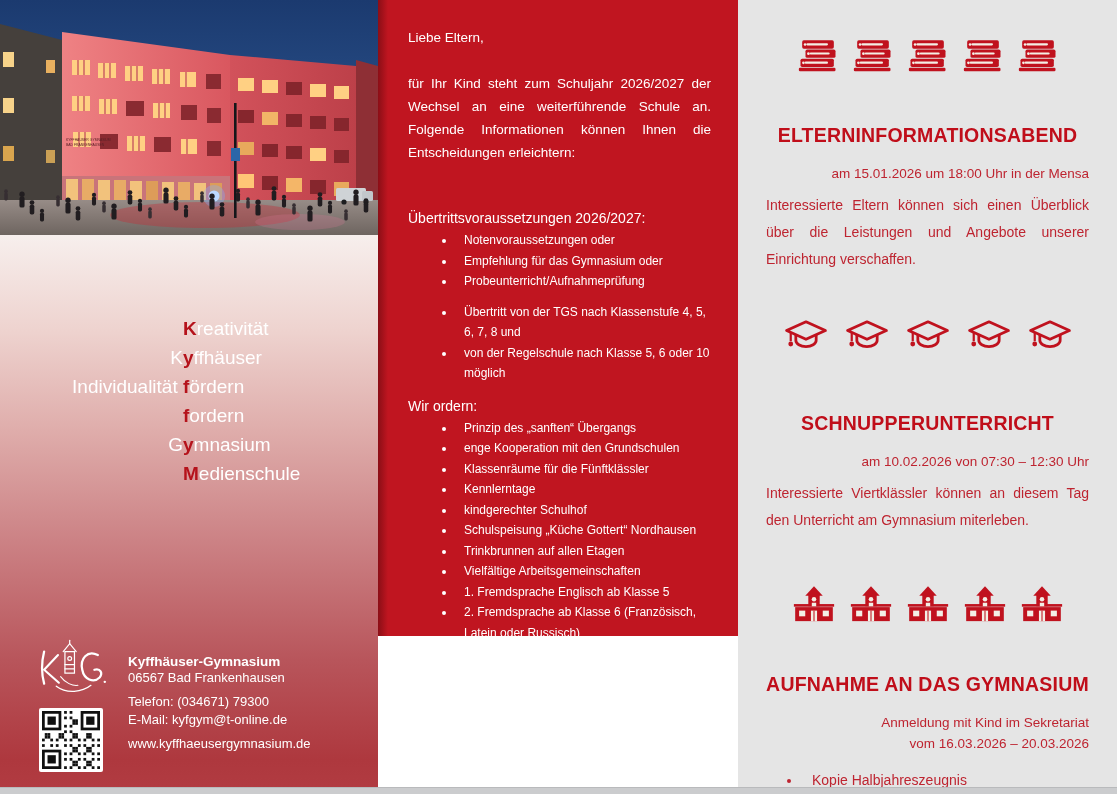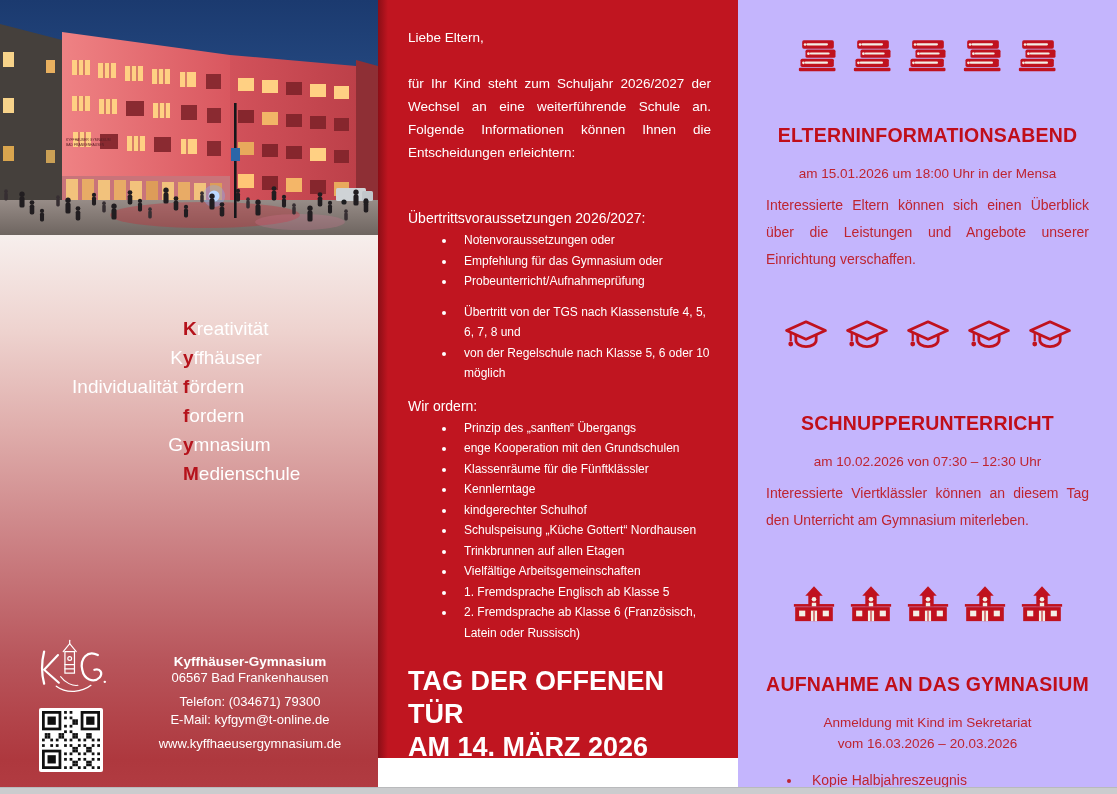--- a/index.html
+++ b/index.html
@@ -16,59 +16,59 @@
   .photo{position:absolute;left:0;top:0;width:378px;height:235px;}
   .acrostic{position:absolute;left:0;top:318px;width:378px;}
   .acro-line{display:flex;align-items:baseline;height:29px;font-size:19px;color:#fff;}
   .acro-pre{display:inline-block;width:183px;text-align:right;white-space:pre;}
   .acro-hl{font-weight:bold;color:#b5121b;}
   .acro-post{white-space:pre;}
   .left-footer{position:absolute;left:0;top:632px;width:378px;display:flex;}
   .footer-media{width:128px;display:flex;flex-direction:column;align-items:center;padding-left:14px;box-sizing:border-box;}
   .logo{width:78px;height:64px;margin-top:4px;}
   .qr{width:58px;height:58px;background:#fff;border-radius:2px;margin-top:8px;padding:3px;}
-  .footer-contact{flex:1;text-align:center;color:#fff;padding-top:22px;padding-right:6px;}
+  .footer-contact{flex:1;color:#fff;padding-top:22px;padding-right:6px;}
   .footer-contact .c-name{font-weight:bold;font-size:13.5px;}
   .footer-contact .c-line{font-size:13px;line-height:18px;}
   .footer-contact .c-gap{height:6px;}
   
   .panel-middle{
-    position:absolute;left:378px;top:0;width:360px;height:758px;
+    position:absolute;left:378px;top:0;width:360px;height:636px;
     background:#c01520;color:#fff;box-sizing:border-box;
     padding:22px 27px 16px 30px;
   }
   .panel-middle::before{
     content:"";position:absolute;left:0;top:0;bottom:0;width:10px;
     background:linear-gradient(to right,rgba(40,0,4,.35),rgba(40,0,4,0));
     pointer-events:none;
   }
   .m-salutation{font-size:13.5px;margin:8px 0 0 0;}
   .m-intro{font-size:13.5px;line-height:23px;text-align:justify;margin:27px 0 0 0;}
   .m-heading{font-size:14px;margin:46px 0 0 0;}
   .m-heading2{font-size:14px;margin:14px 0 0 0;}
   .panel-middle ul{margin:4px 0 0 0;padding:0 0 0 48px;}
   .panel-middle li{font-size:12px;line-height:20.5px;padding-left:8px;}
   .panel-middle ul.gap-after{margin-bottom:10px;}
   .m-openday{margin:22px 0 16px 0;text-align:left;font-weight:bold;font-size:27px;line-height:33px;}
   .m-note{font-size:13.5px;line-height:23px;text-align:justify;margin:30px 0 0 0;}
   
   .panel-right{
     position:absolute;left:738px;top:0;width:379px;height:794px;
-    background:#c4b5fd;color:#be2430;box-sizing:border-box;
+    background:#e5e5e5;color:#be2430;box-sizing:border-box;
     padding:0 28px;
   }
   .icon-row{display:flex;justify-content:center;gap:15px;}
   .icon-row.books{margin-top:38px;}
   .icon-row.caps{margin-top:46px;}
   .icon-row.schools{margin-top:52px;}
   .r-title{text-align:center;font-weight:bold;font-size:19.5px;color:#c00e1a;letter-spacing:.2px;}
   .r-title.t1{margin-top:48px;}
   .r-title.t2{margin-top:56px;}
   .r-title.t3{margin-top:50px;}
-  .r-sub{text-align:center;font-size:13.5px;margin-top:16px;line-height:21px;}
+  .r-sub{text-align:right;font-size:13.5px;margin-top:16px;line-height:21px;}
   .r-body{font-size:14px;line-height:27px;text-align:justify;margin-top:8px;}
   .panel-right ul{margin:16px 0 0 0;padding:0 0 0 36px;}
   .panel-right li{font-size:14px;line-height:21.5px;padding-left:10px;}
   .icon{color:#c0121e;}
   
   .bottom-bar{
     position:absolute;left:0;bottom:0;width:1117px;height:7px;
     background:#cbccce;border-top:1px solid #b9babc;box-sizing:border-box;
   }
 </style>

